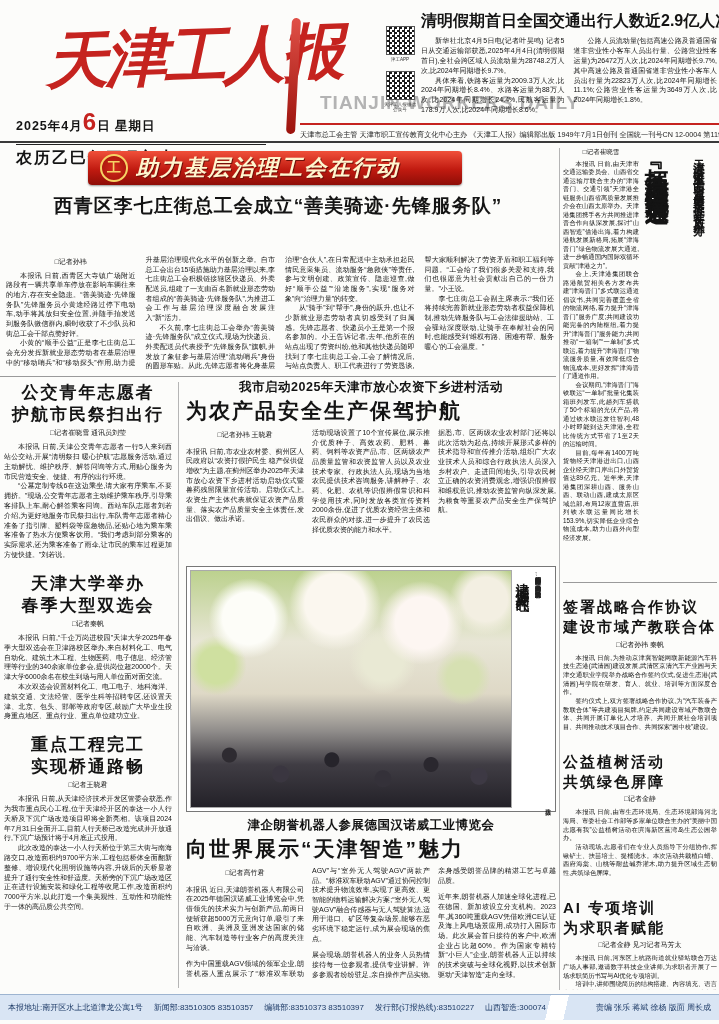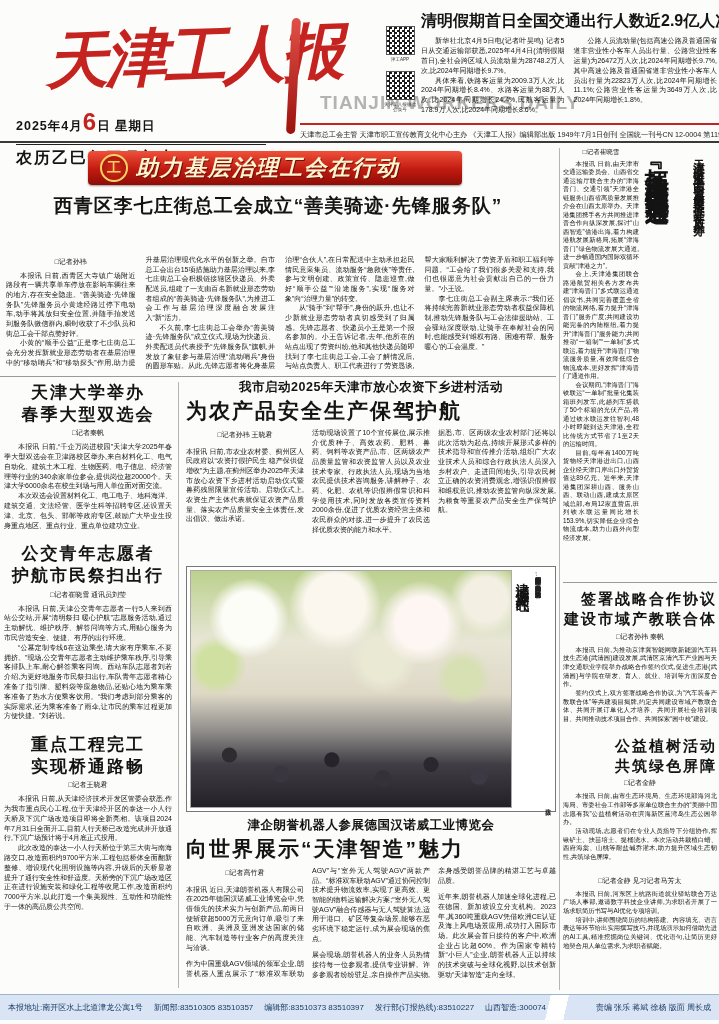--- a/index.html
+++ b/index.html
@@ -88,21 +88,21 @@
   .port-text{position:absolute;left:0;top:0;width:76px;height:428px;font-size:6.3px;line-height:1.35;
     text-align:justify;overflow:hidden;}
   .port-text p{margin:0;text-indent:2em;}
   .port-byline{text-align:center;font-size:6.5px;margin:0 0 3px 0;}
   .port-head{position:absolute;left:82px;top:2px;height:424px;writing-mode:vertical-rl;
     font-size:24px;font-weight:900;letter-spacing:2px;line-height:1.0;}
   .port-kicker{position:absolute;left:128px;top:2px;height:424px;writing-mode:vertical-rl;
     font-size:11.5px;font-weight:600;letter-spacing:3px;}
   .r-art{border-top:1px solid #9a9a9a;padding-top:6px;margin-top:6px;}
   .r-art.no-rule{border-top:none;}
-  .r-title{text-align:right;font-size:15px;font-weight:800;letter-spacing:2px;line-height:1.35;}
+  .r-title{text-align:left;font-size:15px;font-weight:800;letter-spacing:2px;line-height:1.35;margin-top:8px;}
   .r-body{font-size:6.3px;line-height:1.38;text-align:justify;}
   .r-body p{margin:0;text-indent:2em;}
   
   .footer{left:0;top:994px;width:719px;height:26px;
     background:linear-gradient(103deg,#d9e5f4 0 76%,#ffffff 76% 78.5%,#d9e5f4 78.5%);
     border-top:1px solid #9db4d0;display:flex;align-items:center;font-size:8px;color:#1d3a66;
     gap:11px;padding:0 8px;box-sizing:border-box;white-space:nowrap;}
   .footer .spacer{flex:1;}
 </style>
 </head>
@@ -154,38 +154,38 @@
     <p style="margin:0;text-indent:2em;">从“骑手”到“帮手”,身份的跃升,也让不少新就业形态劳动者真切感受到了归属感。先锋志愿者、快递员小王是第一个报名参加的。小王告诉记者,去年,他所在的站点出现了劳资纠纷,他和其他快递员随即找到了李七庄街总工会,工会了解情况后,与站点负责人、职工代表进行了劳资恳谈,帮大家顺利解决了劳资矛盾和职工福利等问题。“工会给了我们很多关爱和支持,我们也很愿意为社会贡献出自己的一份力量。”小王说。</p>
     <p style="margin:0;text-indent:2em;">李七庄街总工会副主席表示:“我们还将持续完善新就业形态劳动者权益保障机制,推动先锋服务队与工会法律援助站、工会驿站深度联动,让骑手在奉献社会的同时,也能感受到‘维权有路、困难有帮、服务暖心’的工会温度。”</p>
   </div>
   <div class="abs lead-sep"></div>
   <div class="abs v-rule1"></div>
   <div class="abs v-rule2"></div>
 
   <div class="abs left-col">
     <div class="art">
       <div class="art-title">
+        <div>公交青年志愿者</div>
+        <div>护航市民祭扫出行</div>
+      </div>
+      <div class="byline">□记者崔晓雪 通讯员刘莹</div>
+      <div class="art-body">
+        <p>本报讯 日前,天津公交青年志愿者一行5人来到西站公交站,开展“清明祭扫 暖心护航”志愿服务活动,通过主动解忧、维护秩序、解答问询等方式,用贴心服务为市民营造安全、便捷、有序的出行环境。</p>
+        <p>“公墓定制专线6在这边乘坐,请大家有序乘车,不要拥挤。”现场,公交青年志愿者主动维护乘车秩序,引导乘客排队上车,耐心解答乘客问询。西站车队志愿者刘若介绍,为更好地服务市民祭扫出行,车队青年志愿者精心准备了指引牌、塑料袋等应急物品,还贴心地为乘车乘客准备了热水方便乘客饮用。“我们考虑到部分乘客的实际需求,还为乘客准备了雨伞,让市民的乘车过程更加方便快捷。”刘若说。</p>
+      </div>
+    </div>
+    <div class="art">
+      <div class="art-title">
         <div>天津大学举办</div>
         <div>春季大型双选会</div>
       </div>
       <div class="byline">□记者秦帆</div>
       <div class="art-body">
         <p>本报讯 日前,“千企万岗进校园”天津大学2025年春季大型双选会在卫津路校区举办,来自材料化工、电气自动化、建筑土木工程、生物医药、电子信息、经济管理等行业的340余家单位参会,提供岗位超20000个。天津大学6000余名在校生到场与用人单位面对面交流。</p>
         <p>本次双选会设置材料化工、电工电子、地科海洋、建筑交通、文法经管、医学生科等招聘专区,还设置天津、北京、包头、邯郸等政府专区,鼓励广大毕业生投身重点地区、重点行业、重点单位建功立业。</p>
-      </div>
-    </div>
-    <div class="art">
-      <div class="art-title">
-        <div>公交青年志愿者</div>
-        <div>护航市民祭扫出行</div>
-      </div>
-      <div class="byline">□记者崔晓雪 通讯员刘莹</div>
-      <div class="art-body">
-        <p>本报讯 日前,天津公交青年志愿者一行5人来到西站公交站,开展“清明祭扫 暖心护航”志愿服务活动,通过主动解忧、维护秩序、解答问询等方式,用贴心服务为市民营造安全、便捷、有序的出行环境。</p>
-        <p>“公墓定制专线6在这边乘坐,请大家有序乘车,不要拥挤。”现场,公交青年志愿者主动维护乘车秩序,引导乘客排队上车,耐心解答乘客问询。西站车队志愿者刘若介绍,为更好地服务市民祭扫出行,车队青年志愿者精心准备了指引牌、塑料袋等应急物品,还贴心地为乘车乘客准备了热水方便乘客饮用。“我们考虑到部分乘客的实际需求,还为乘客准备了雨伞,让市民的乘车过程更加方便快捷。”刘若说。</p>
       </div>
     </div>
     <div class="art">
       <div class="art-title">
         <div>重点工程完工</div>
         <div>实现桥通路畅</div>
       </div>
       <div class="byline">□记者王晓君</div>
       <div class="art-body">
         <p>本报讯 日前,从天津经济技术开发区管委会获悉,作为我市重点民心工程,位于天津经开区的泰达一小人行天桥及下沉广场改造项目即将全新亮相。该项目2024年7月31日全面开工,目前人行天桥已改造完成并开放通行,下沉广场预计将于4月底正式投用。</p>
@@ -259,20 +259,24 @@
         <div>共筑绿色屏障</div>
       </div>
       <div class="byline">□记者金静</div>
       <div class="r-body">
         <p>本报讯 日前,由市生态环境局、生态环境部海河北海局、市委社会工作部等多家单位联合主办的“美丽中国 志愿有我”公益植树活动在滨海新区蓝湾岛生态公园举办。</p>
         <p>活动现场,志愿者们在专业人员指导下分组协作,挥锹铲土、扶苗培土、提桶浇水。本次活动共栽植白蜡、西府海棠、山桃等耐盐碱乔灌木,助力提升区域生态韧性,共筑绿色屏障。</p>
       </div>
     </div>
 
     <div class="r-art no-rule">
+      <div class="r-title">
+        <div>AI 专项培训</div>
+        <div>为求职者赋能</div>
+      </div>
       <div class="byline">□记者金静 见习记者马芳太</div>
       <div class="r-body">
         <p>本报讯 日前,河东区上杭路街道就业驿站联合万达广场人事部,邀请数字科技企业讲师,为求职者开展了一场求职简历书写与AI优化专项培训。</p>
         <p>培训中,讲师围绕简历的结构搭建、内容填充、语言表达等环节给出实用撰写技巧,并现场演示如何借助先进的AI工具,精准挖掘岗位关键词、优化语句,让简历更好地契合用人单位需求,为求职者赋能。</p>
       </div>
     </div>
   </div>
 
   <div class="abs footer">
     <span>本报地址:南开区水上北道津龙公寓1号</span>

